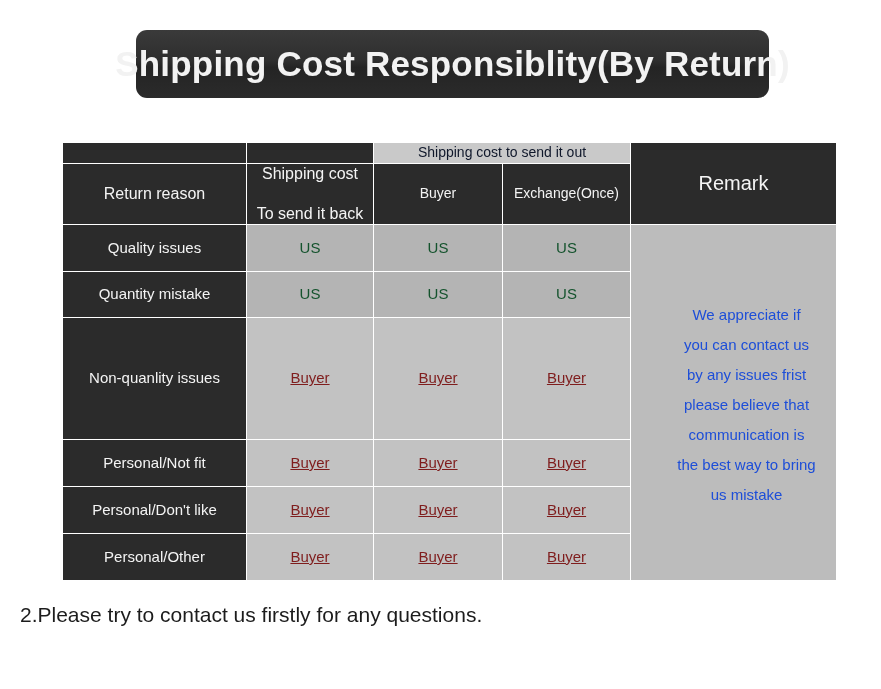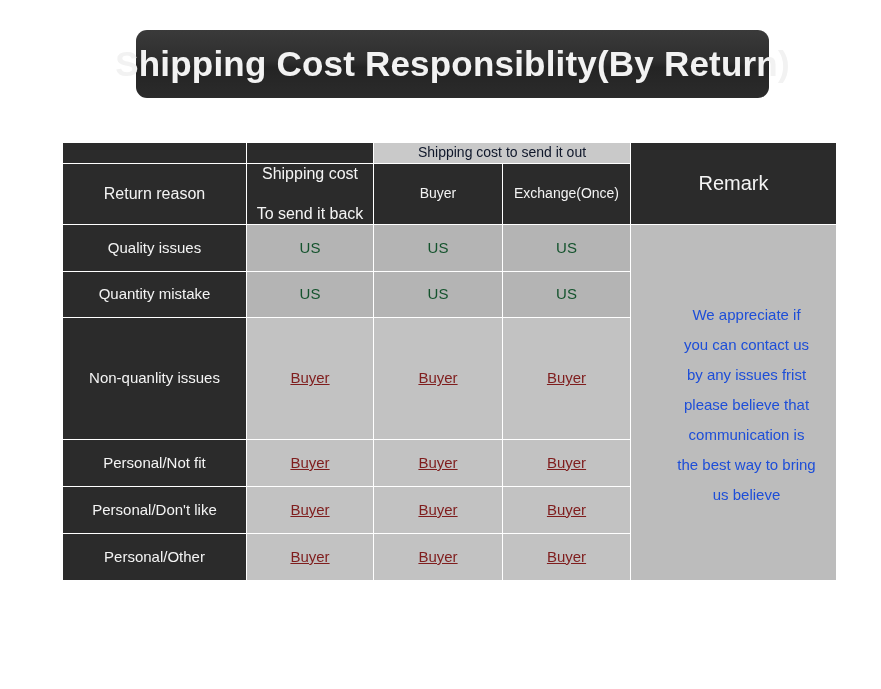--- a/index.html
+++ b/index.html
@@ -198,21 +198,21 @@
           <span>US</span>
         </td>
         <td class="remark-body" rowspan="6">
           <div class="remark-inner">
             <span>We appreciate if</span>
             <span>you can contact us</span>
             <span>by any issues frist</span>
             <span>please believe that</span>
             <span>communication is</span>
             <span>the best way to bring</span>
-            <span>us believe</span>
+            <span>us mistake</span>
           </div>
         </td>
       </tr>
 
       <tr style="height:46px">
         <td class="dark">
           <span>Quantity mistake</span>
         </td>
         <td class="cell cell-us">
           <span>US</span>
@@ -283,13 +283,14 @@
         <td class="cell cell-buyer">
           <span>Buyer</span>
         </td>
       </tr>
 
     </tbody>
   </table>
 </div>
 
 <div class="notes">
+  <div class="note">2.Please try to contact us firstly for any questions.</div>
 </div>
 
 </body></html>

